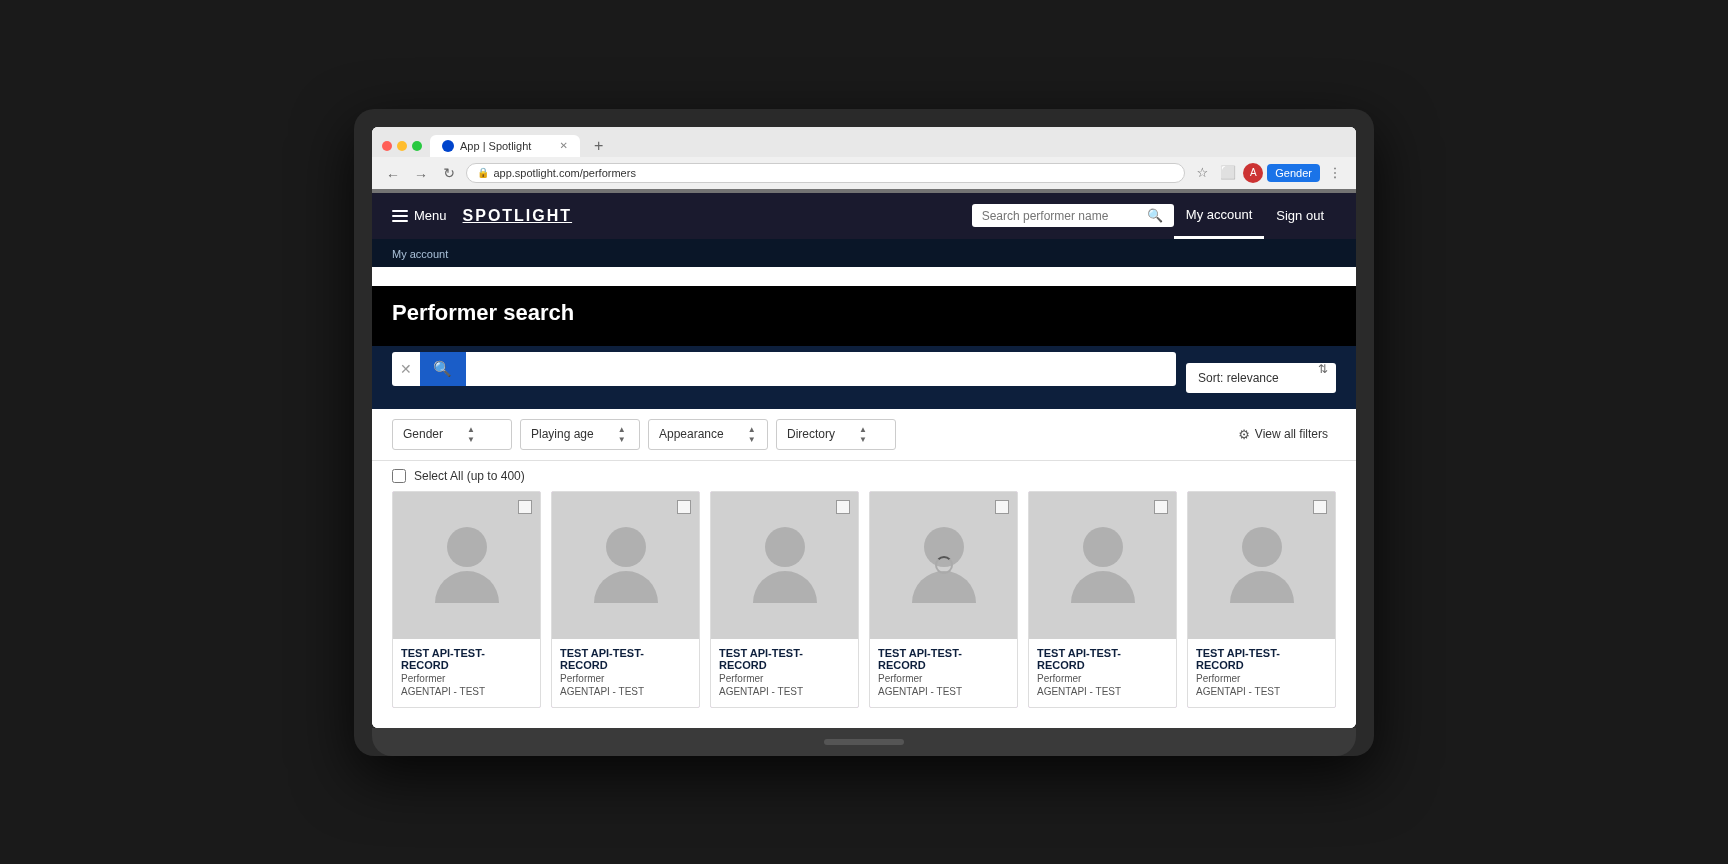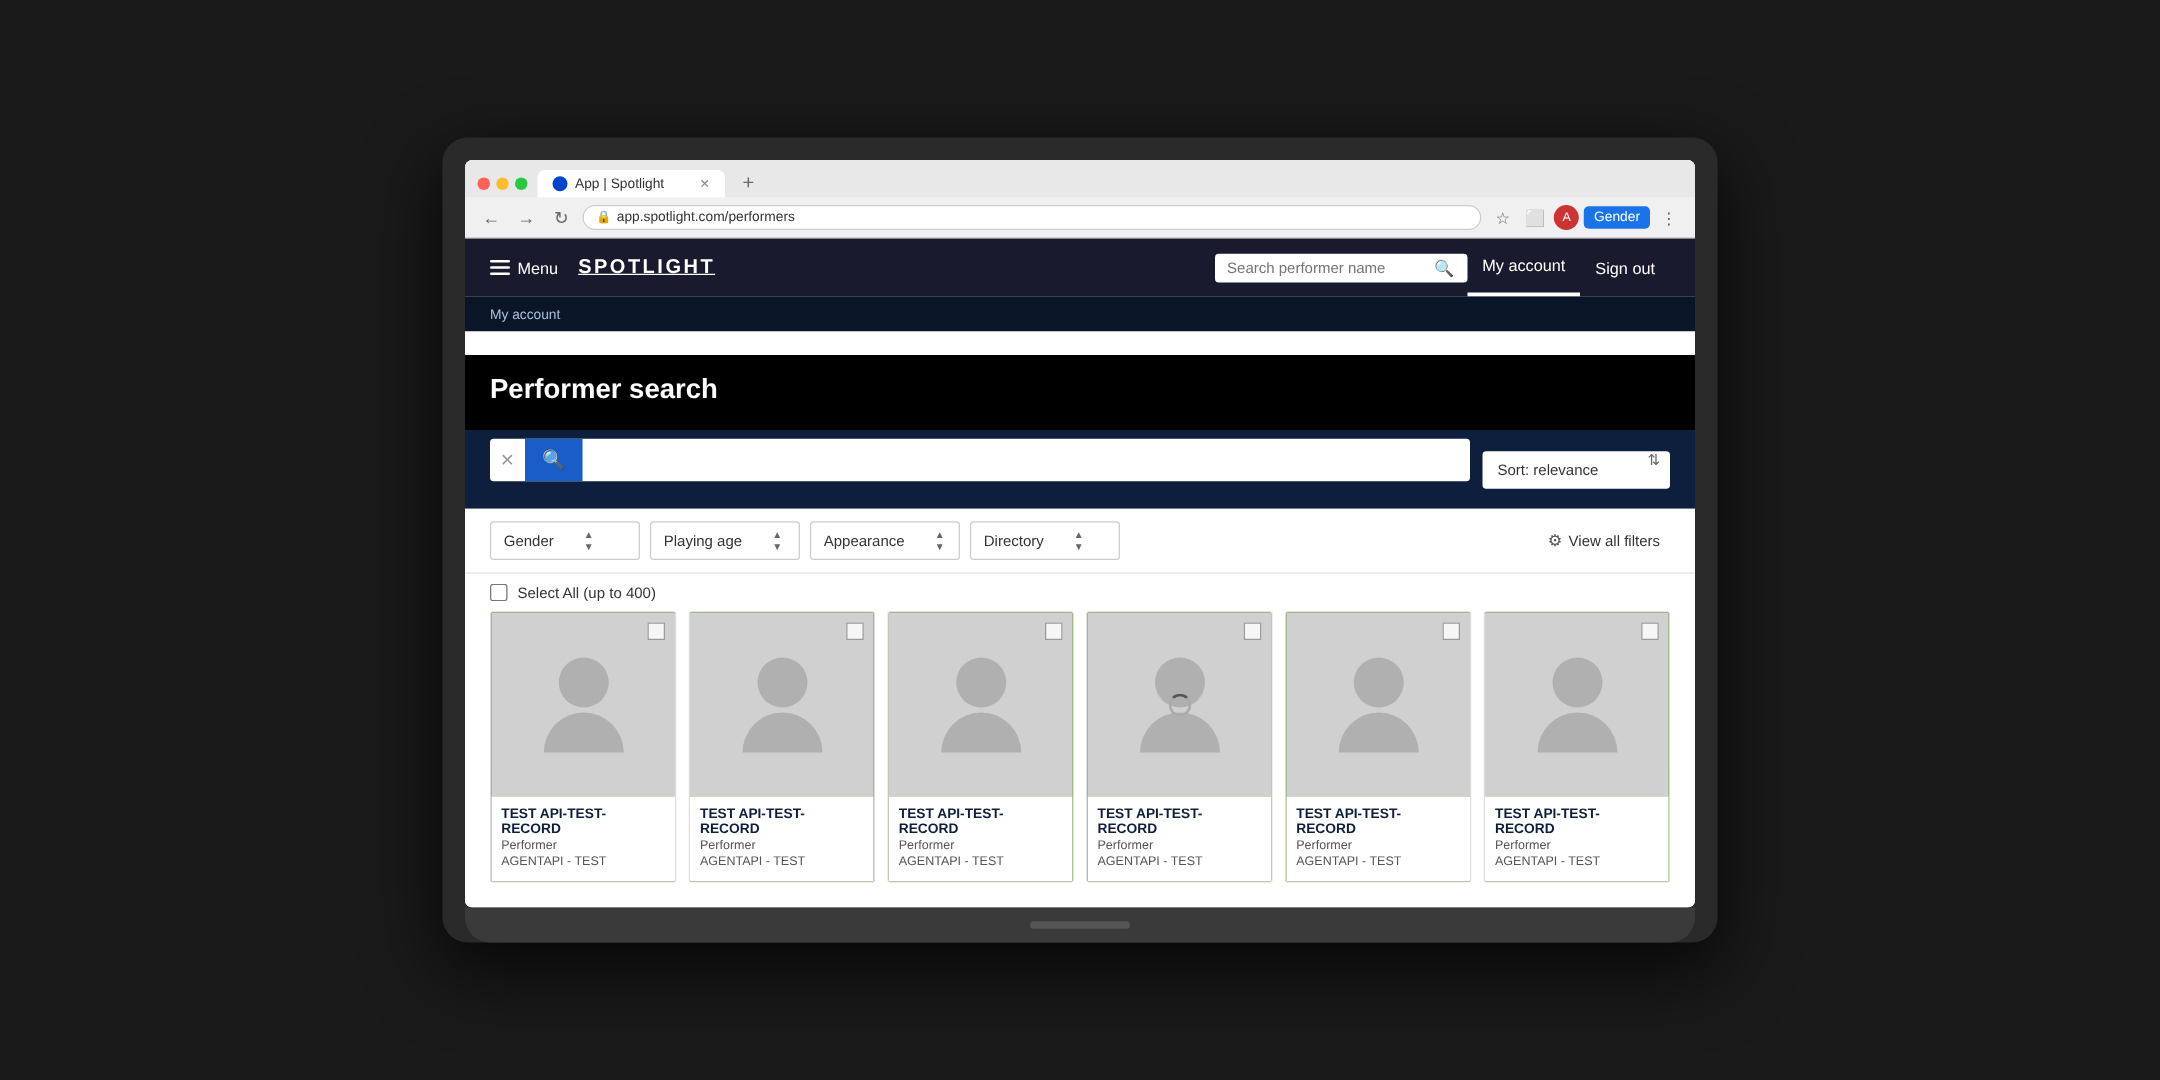--- a/index.html
+++ b/index.html
@@ -38,21 +38,21 @@
     .laptop-notch {
       width: 80px;
       height: 6px;
       background: #555;
       border-radius: 3px;
     }
 
     
     .browser-chrome {
       background: #f0f0f0;
-      border-bottom: 1px solid #737373;
+      border-bottom: 4px solid #737373;
     }
 
     .browser-titlebar {
       display: flex;
       align-items: center;
       padding: 8px 10px 0 10px;
       gap: 8px;
       background: #e8e8e8;
     }
 
@@ -415,21 +415,21 @@
       display: flex;
       gap: 10px;
     }
 
     .performer-card {
       flex: 1;
       border: 1px solid #ddd;
       border-radius: 2px;
       overflow: hidden;
       cursor: pointer;
-      background: #4d7c0f;
+      background: #f0abfc;
     }
 
     .card-image-area {
       background: #d0d0d0;
       position: relative;
       padding-bottom: 100%;
       overflow: hidden;
     }
     .card-image-inner {
       position: absolute;

